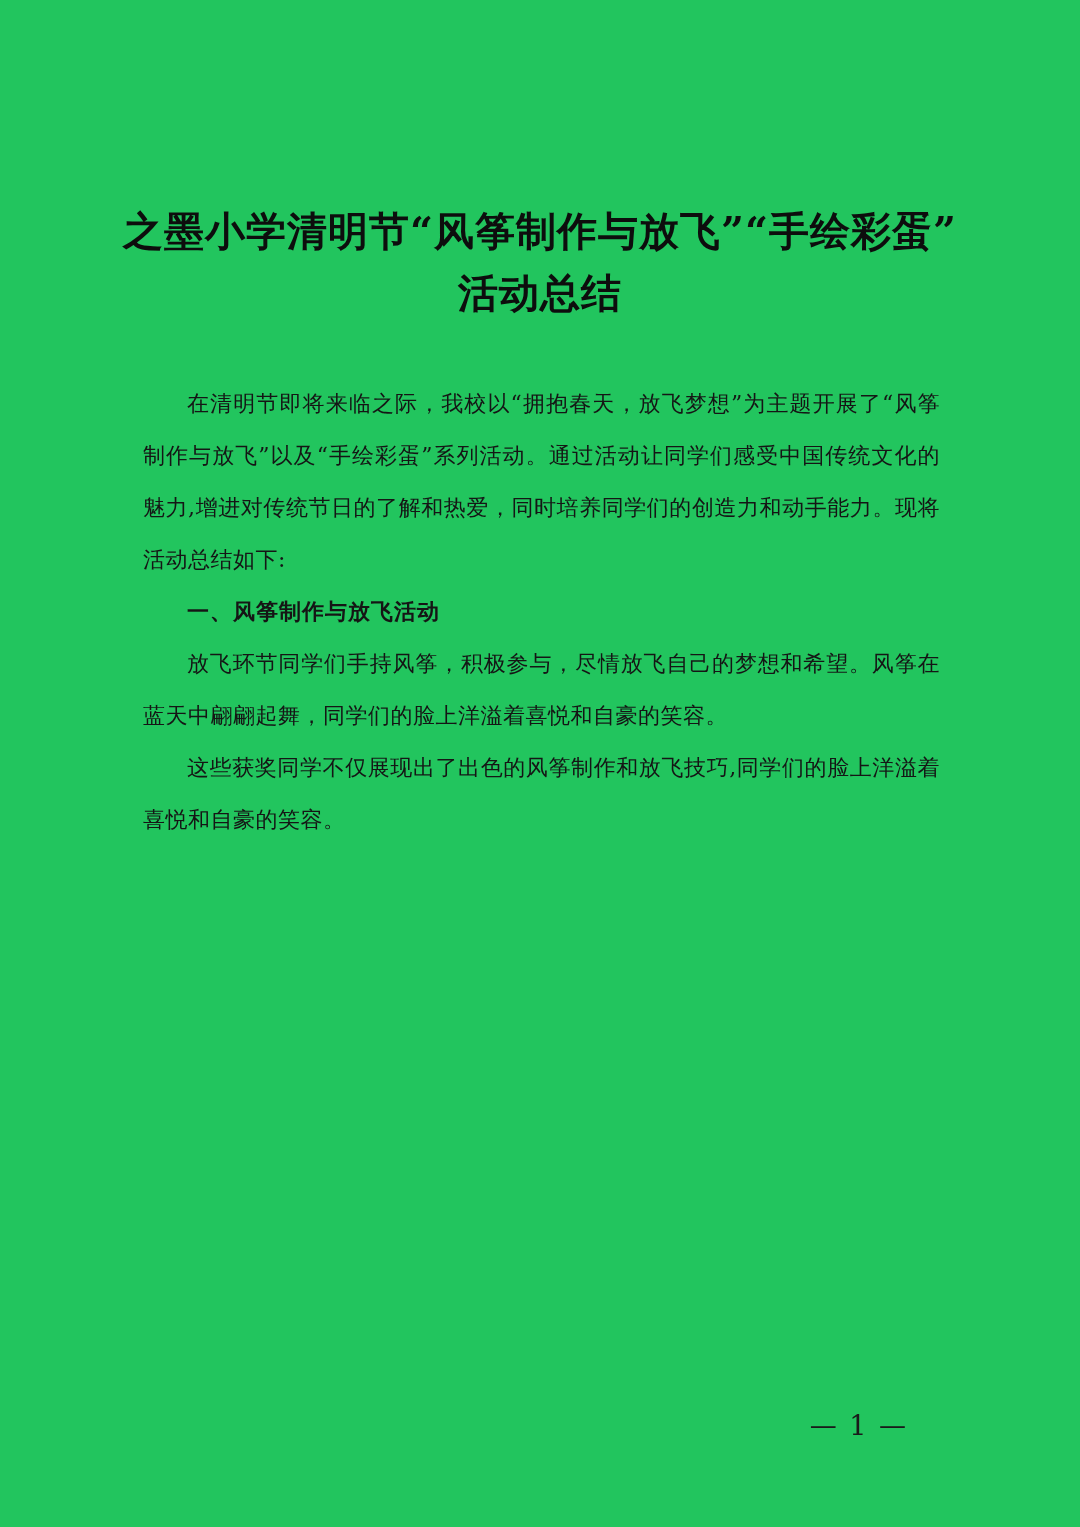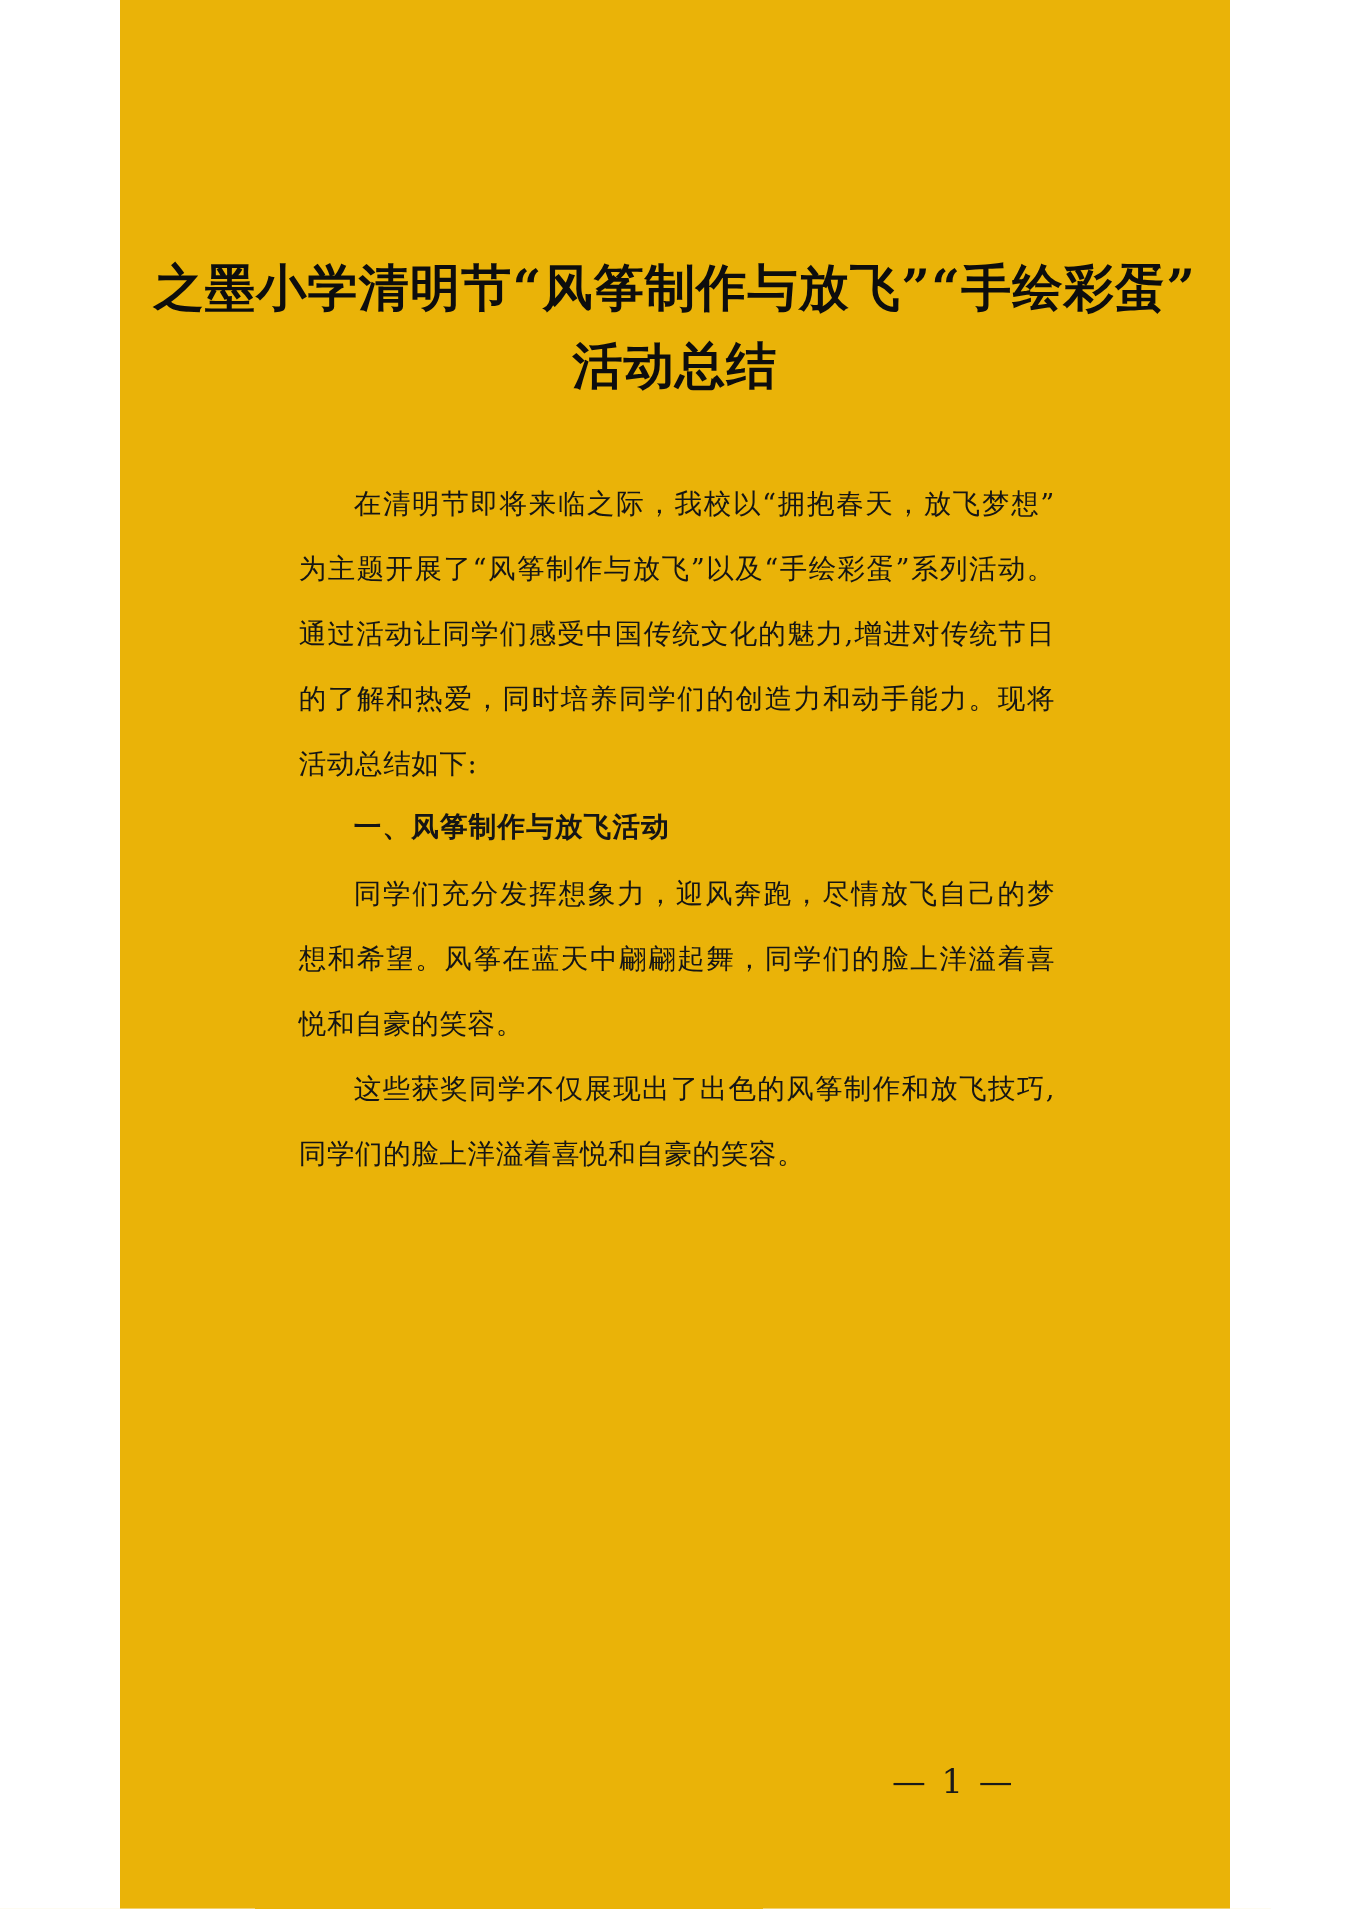--- a/index.html
+++ b/index.html
@@ -2,24 +2,24 @@
 <html lang="zh"><head>
 <meta charset="utf-8">
 <style>
   html, body {
     margin: 0;
     padding: 0;
     background: #ffffff;
   }
   .page {
     position: relative;
-    width: 888px;
+    width: 1080px;
     height: 1527px;
     margin: 0 auto;
-    background: #eab308;
+    background: #22c55e;
     color: #141414;
     overflow: hidden;
     font-family: "DejaVu Serif", "Liberation Serif", serif;
   }
   .doc-title {
     width: 860px;
     margin: 0 auto;
     padding-top: 200px;
     text-align: center;
     font-size: 40px;
@@ -36,21 +36,21 @@
     margin: 0;
     font-size: 22px;
     line-height: 52px;
     text-align: justify;
     text-indent: 2em;
     letter-spacing: 0.5px;
     color: #151515;
   }
   .para.heading {
     font-weight: 700;
-    font-family: Liberation Mono, monospace;
+    font-family: Liberation Serif, serif;
     letter-spacing: 1px;
   }
   .page-footer {
     position: absolute;
     right: 172px;
     bottom: 86px;
     font-size: 27px;
     letter-spacing: 2px;
     color: #1a1a1a;
   }
@@ -58,19 +58,19 @@
 </head>
 <body>
 
 <div class="page">
 
   <h1 class="doc-title">之墨小学清明节“风筝制作与放飞”“手绘彩蛋”活动总结</h1>
 
   <div class="doc-body">
     <p class="para">在清明节即将来临之际，我校以“拥抱春天，放飞梦想”为主题开展了“风筝制作与放飞”以及“手绘彩蛋”系列活动。通过活动让同学们感受中国传统文化的魅力,增进对传统节日的了解和热爱，同时培养同学们的创造力和动手能力。现将活动总结如下:</p>
     <p class="para heading">一、风筝制作与放飞活动</p>
-    <p class="para">同学们充分发挥想象力，迎风奔跑，尽情放飞自己的梦想和希望。风筝在蓝天中翩翩起舞，同学们的脸上洋溢着喜悦和自豪的笑容。</p>
+    <p class="para">放飞环节同学们手持风筝，积极参与，尽情放飞自己的梦想和希望。风筝在蓝天中翩翩起舞，同学们的脸上洋溢着喜悦和自豪的笑容。</p>
     <p class="para">这些获奖同学不仅展现出了出色的风筝制作和放飞技巧,同学们的脸上洋溢着喜悦和自豪的笑容。</p>
   </div>
 
   <div class="page-footer">— 1 —</div>
 
 </div>
 
 </body></html>

